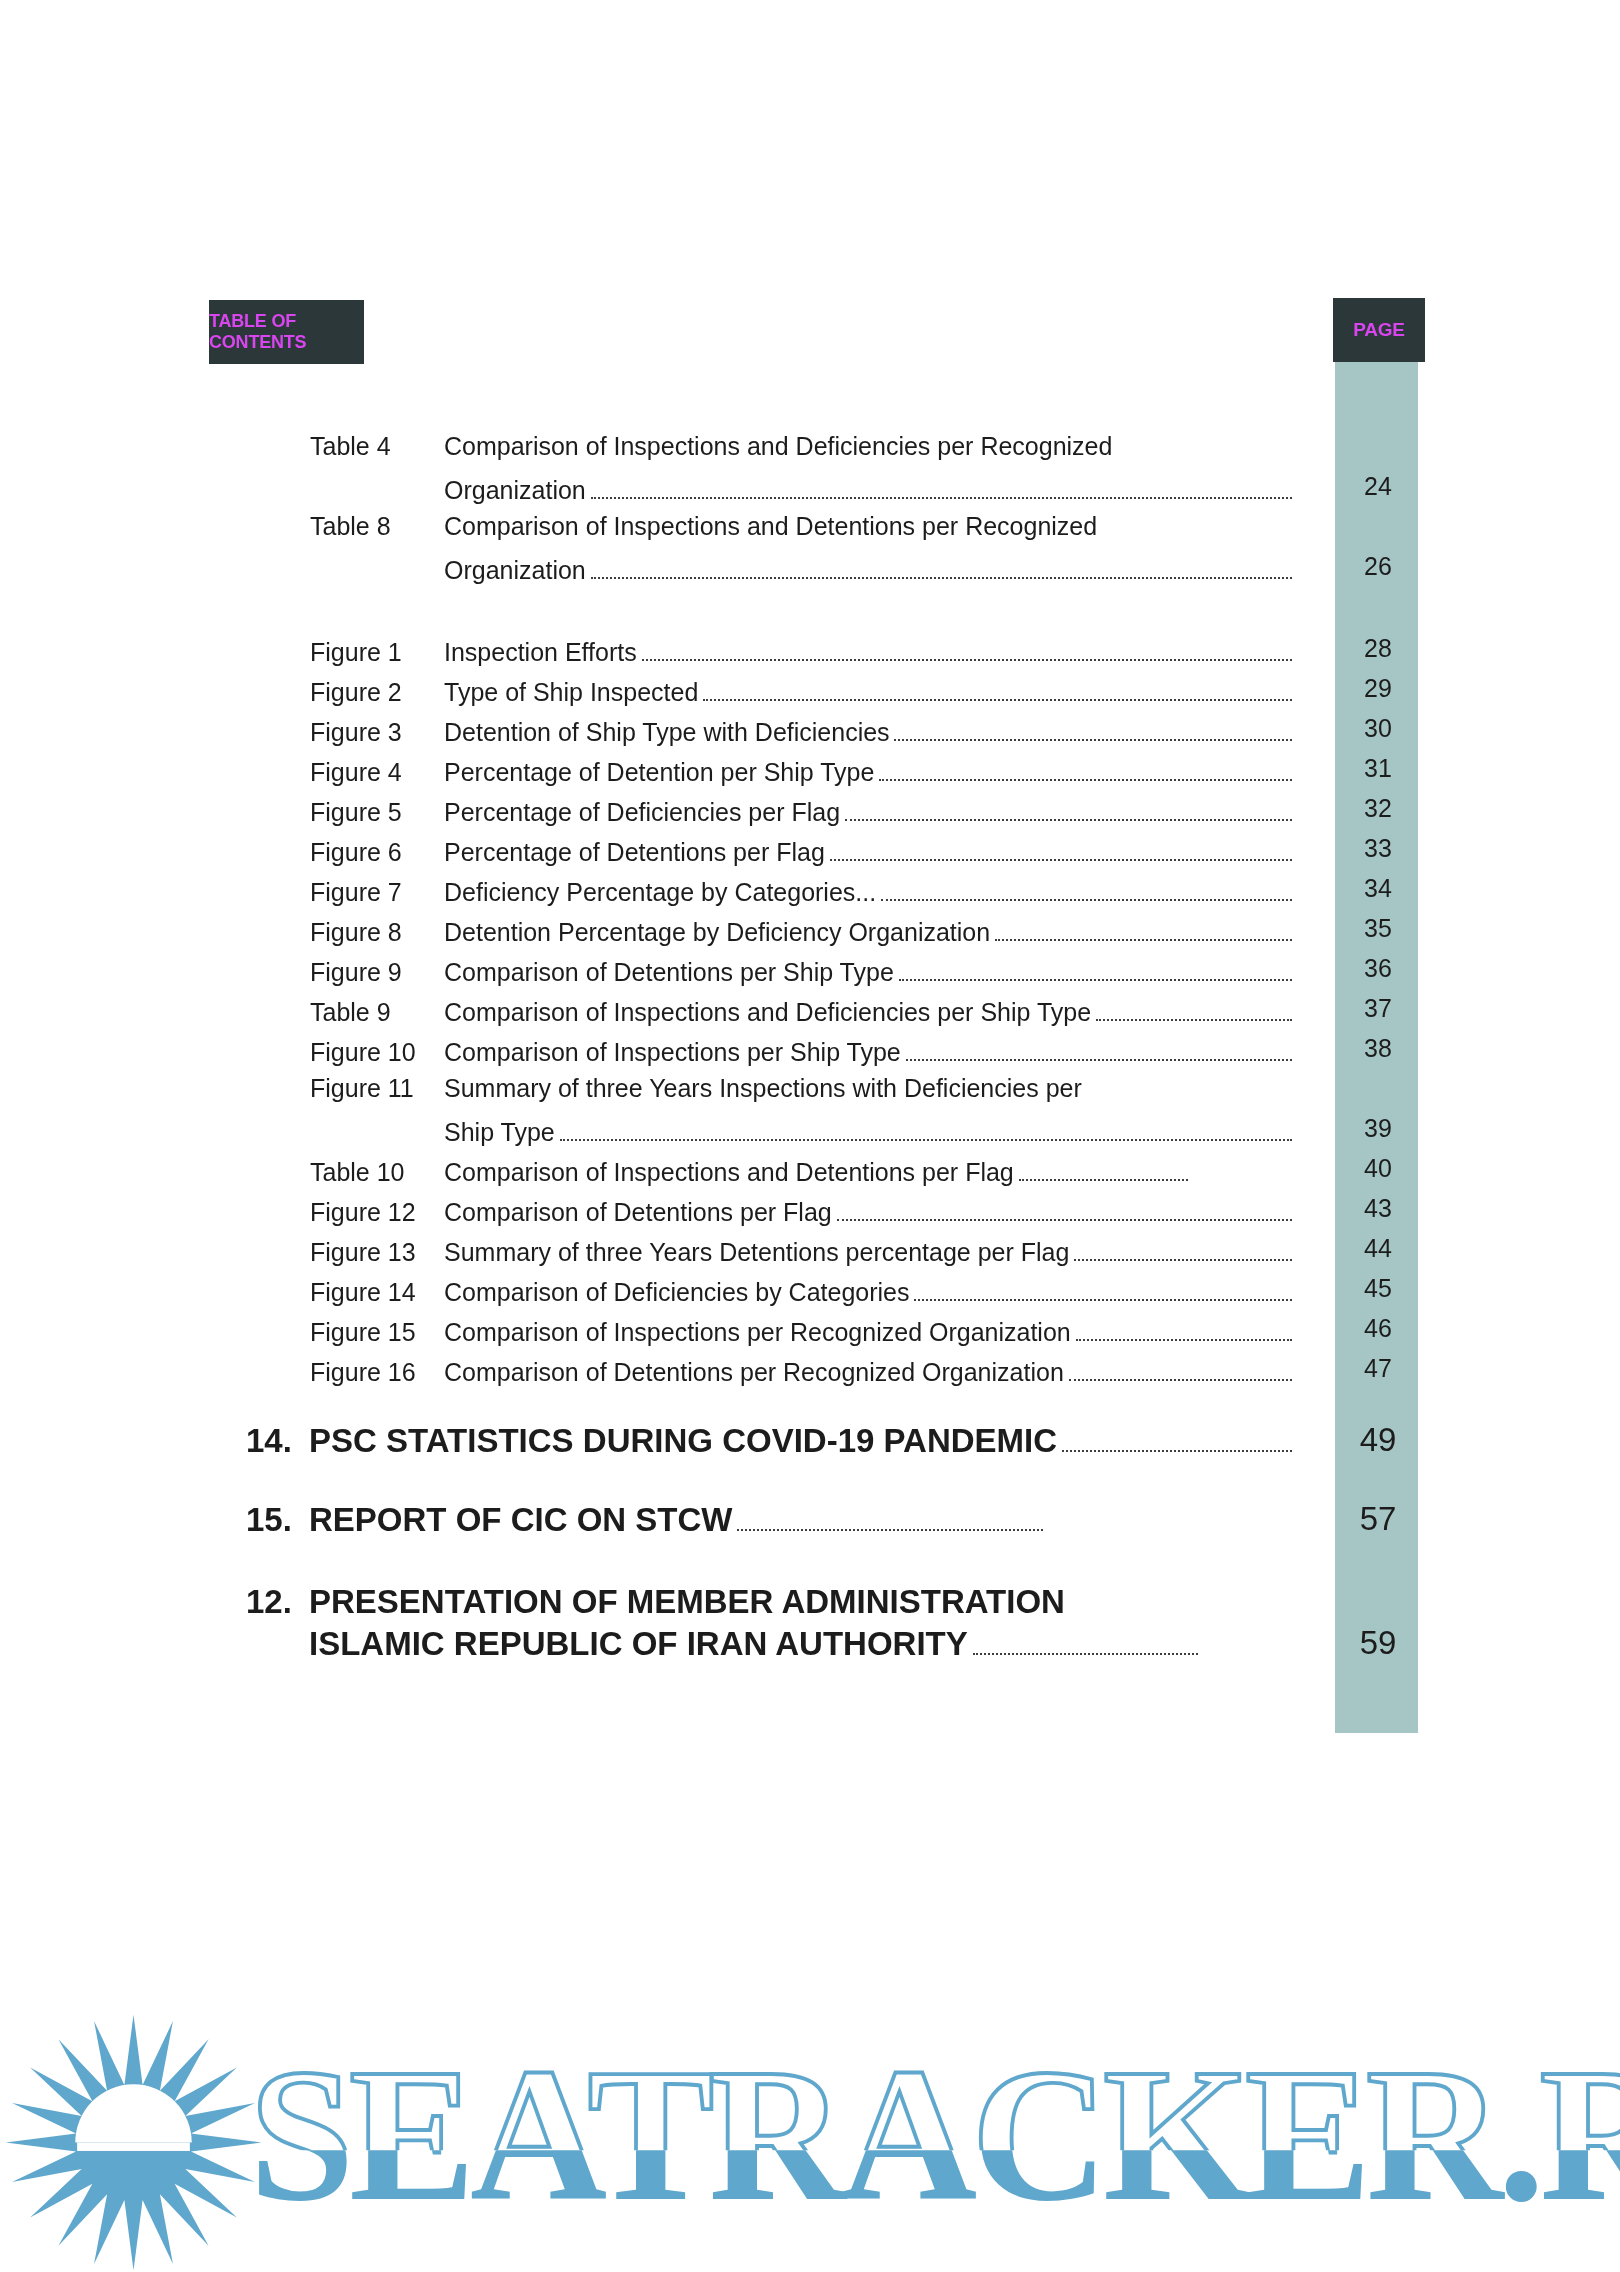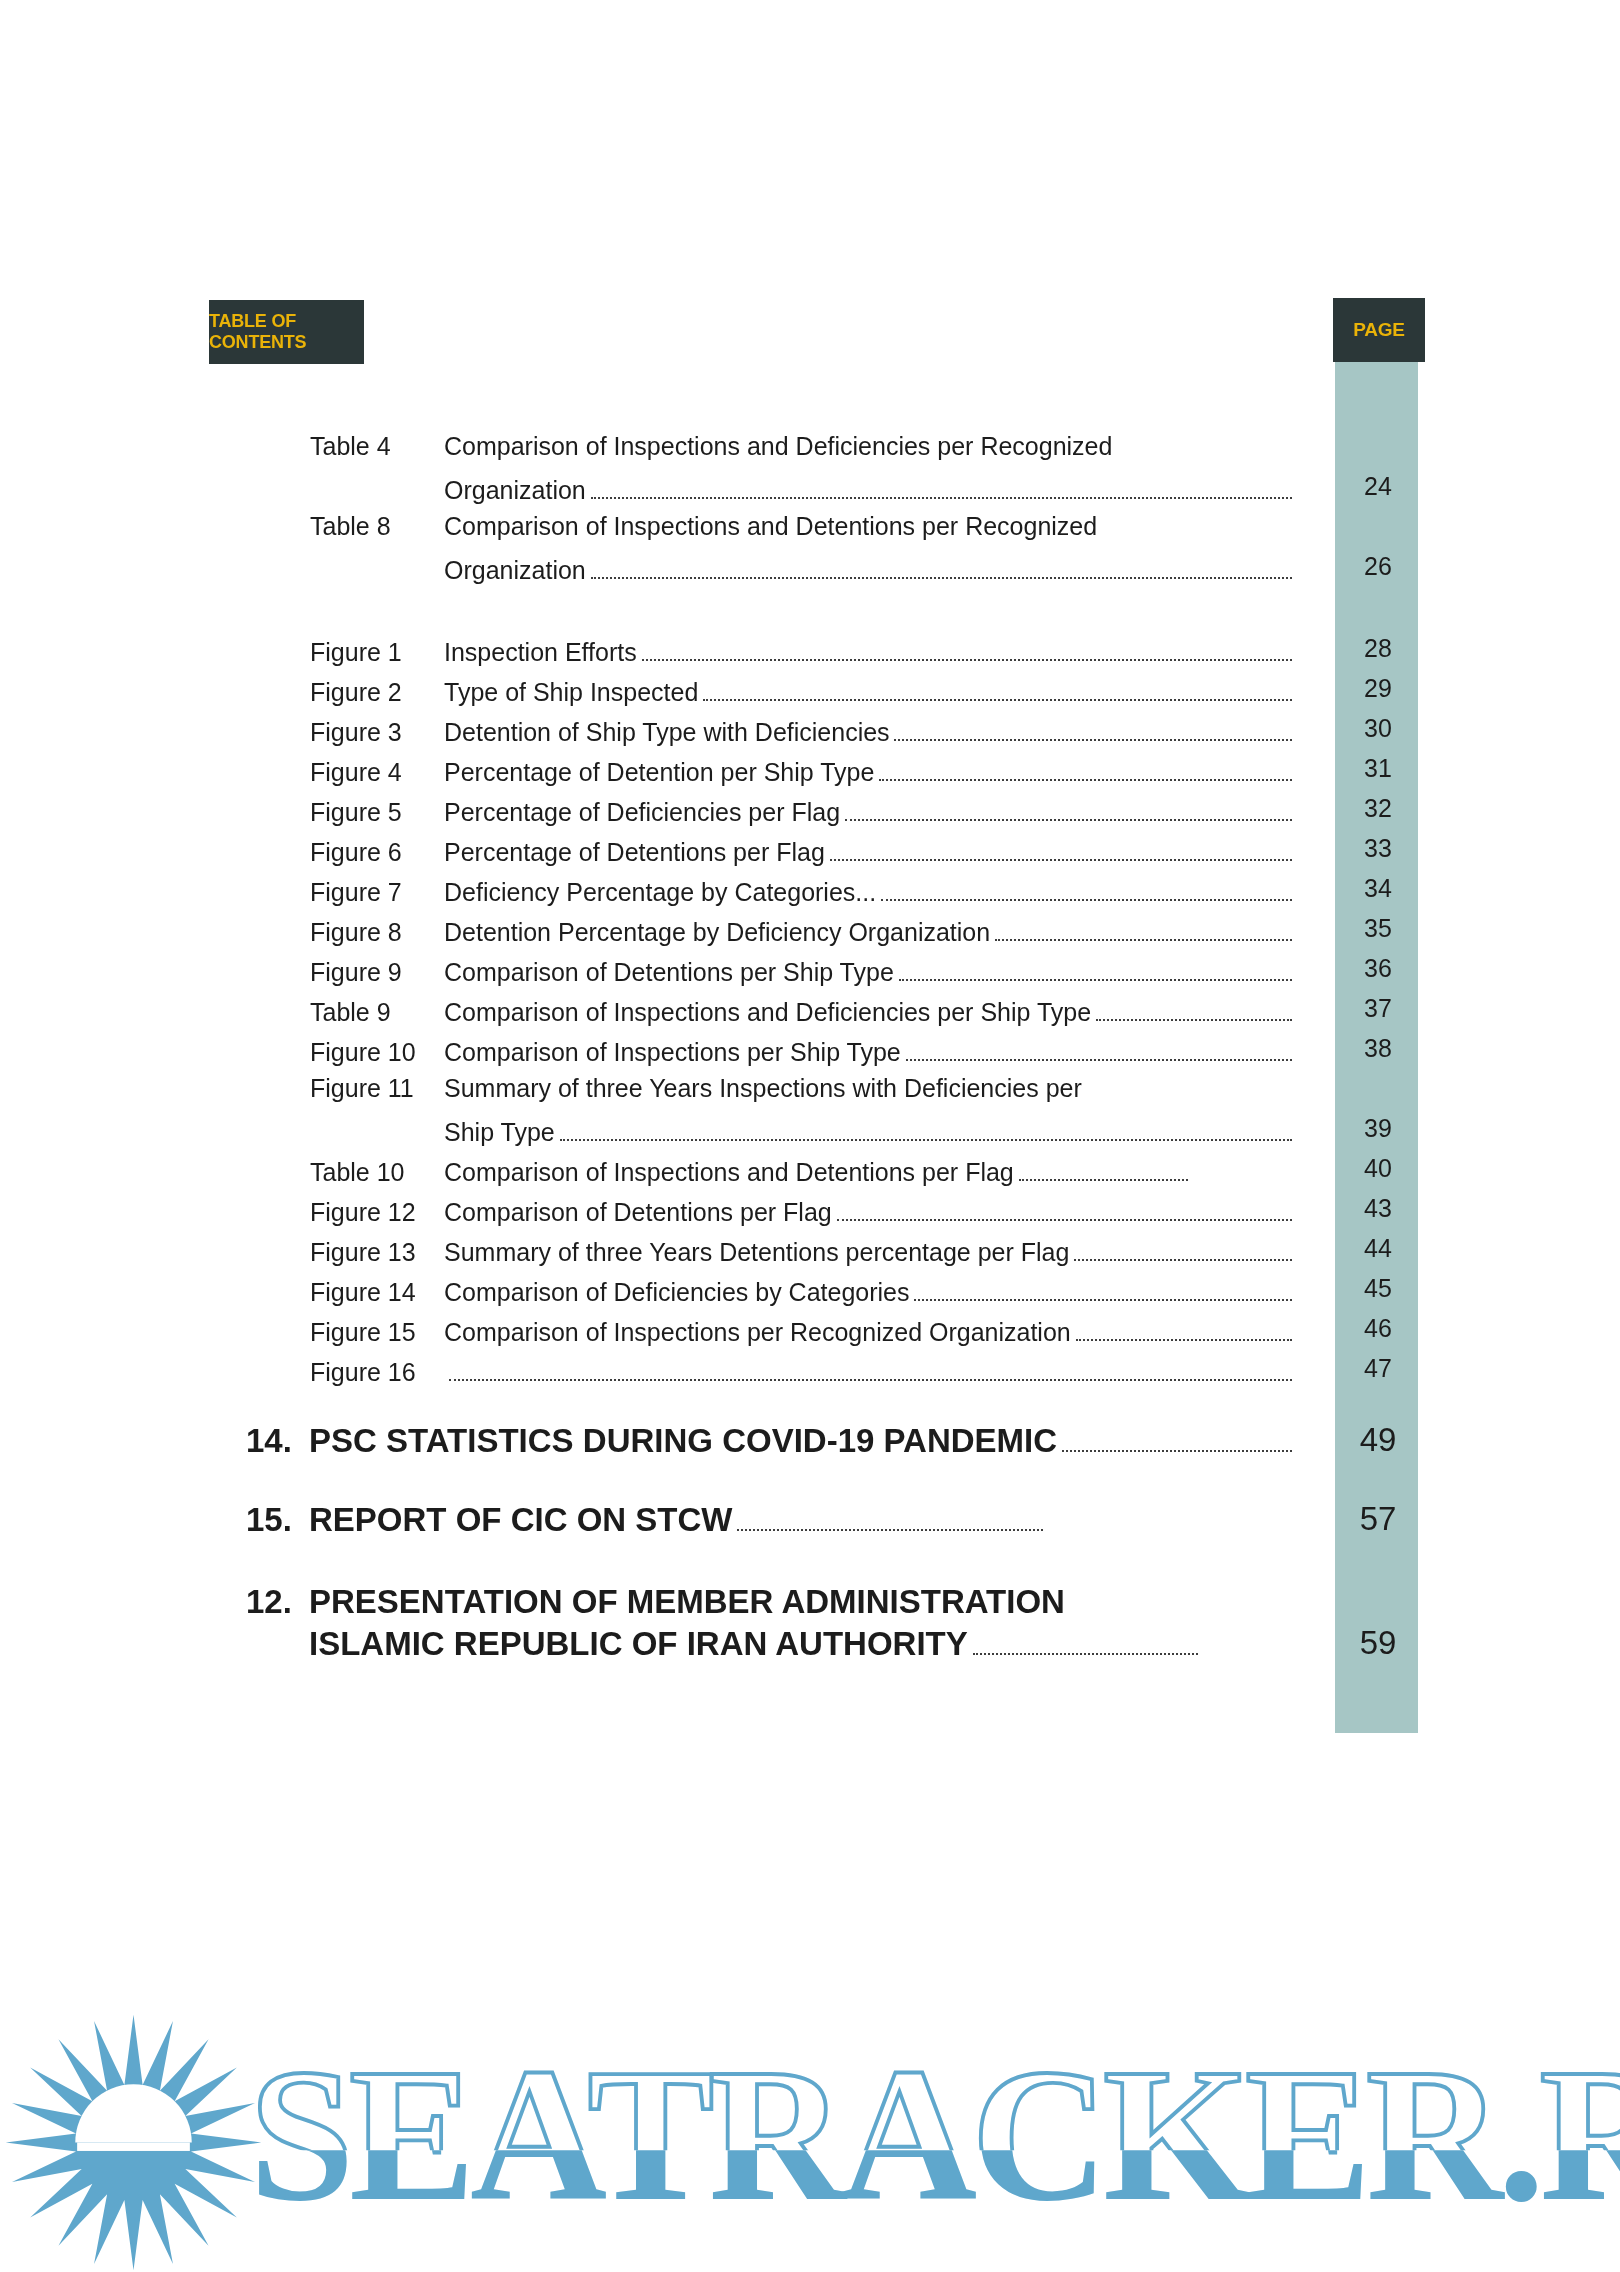--- a/index.html
+++ b/index.html
@@ -2,21 +2,21 @@
 <html style="font-size:15px"><head>
 <meta charset="utf-8">
 <style>
   html,body{margin:0;padding:0;}
   body{
     width:1621px;height:2272px;position:relative;overflow:hidden;
     background:#ffffff;font-family:"Liberation Sans",sans-serif;
   }
   
   .tag{
-    position:absolute;background:var(--boxcolor,#2b3738);color:#eab308;
+    position:absolute;background:var(--boxcolor,#2b3738);color:#d946ef;
     font-weight:bold;display:flex;align-items:center;justify-content:center;
     z-index:3;letter-spacing:-0.2px;
   }
   #tocTag{left:209px;top:300px;width:155px;height:64px;font-size:18px;}
   #pageTag{left:1333px;top:298px;width:92px;height:64px;font-size:19px;}
   
   #tealCol{
     position:absolute;left:1335px;top:361px;width:83px;height:1372px;
     background:var(--colcolor,#a6c6c5);z-index:0;
   }
@@ -192,20 +192,21 @@
       <span class="pagenum">45</span>
     </div>
     <div class="row">
       <span class="label">Figure 15</span>
       <span class="title">Comparison of Inspections per Recognized Organization</span>
       <span class="dots"></span>
       <span class="pagenum">46</span>
     </div>
     <div class="row">
       <span class="label">Figure 16</span>
+      <span class="title">Comparison of Detentions per Recognized Organization</span>
       <span class="dots"></span>
       <span class="pagenum">47</span>
     </div>
     <div class="sp" style="height: 31px;"></div>
     <div class="row section ">
       <span class="num">14.</span>
       <span class="title">PSC STATISTICS DURING COVID-19 PANDEMIC</span>
       <span class="dots"></span>
       <span class="pagenum">49</span>
     </div>

